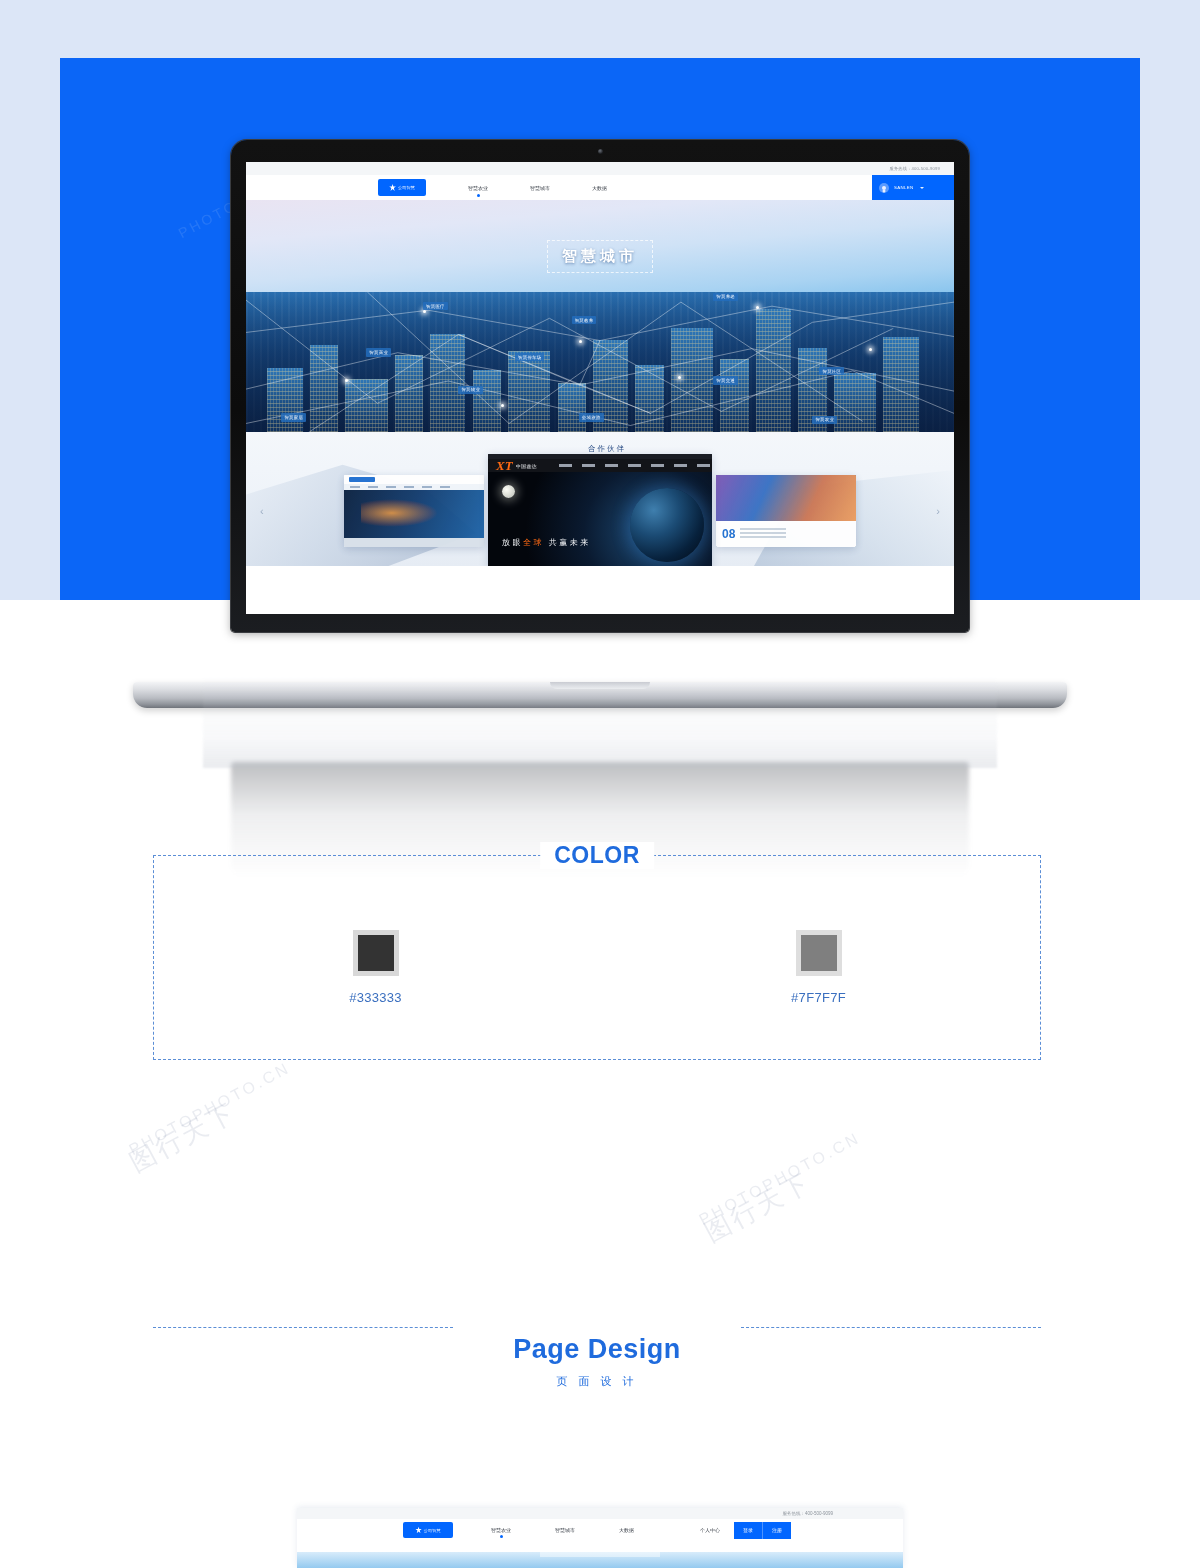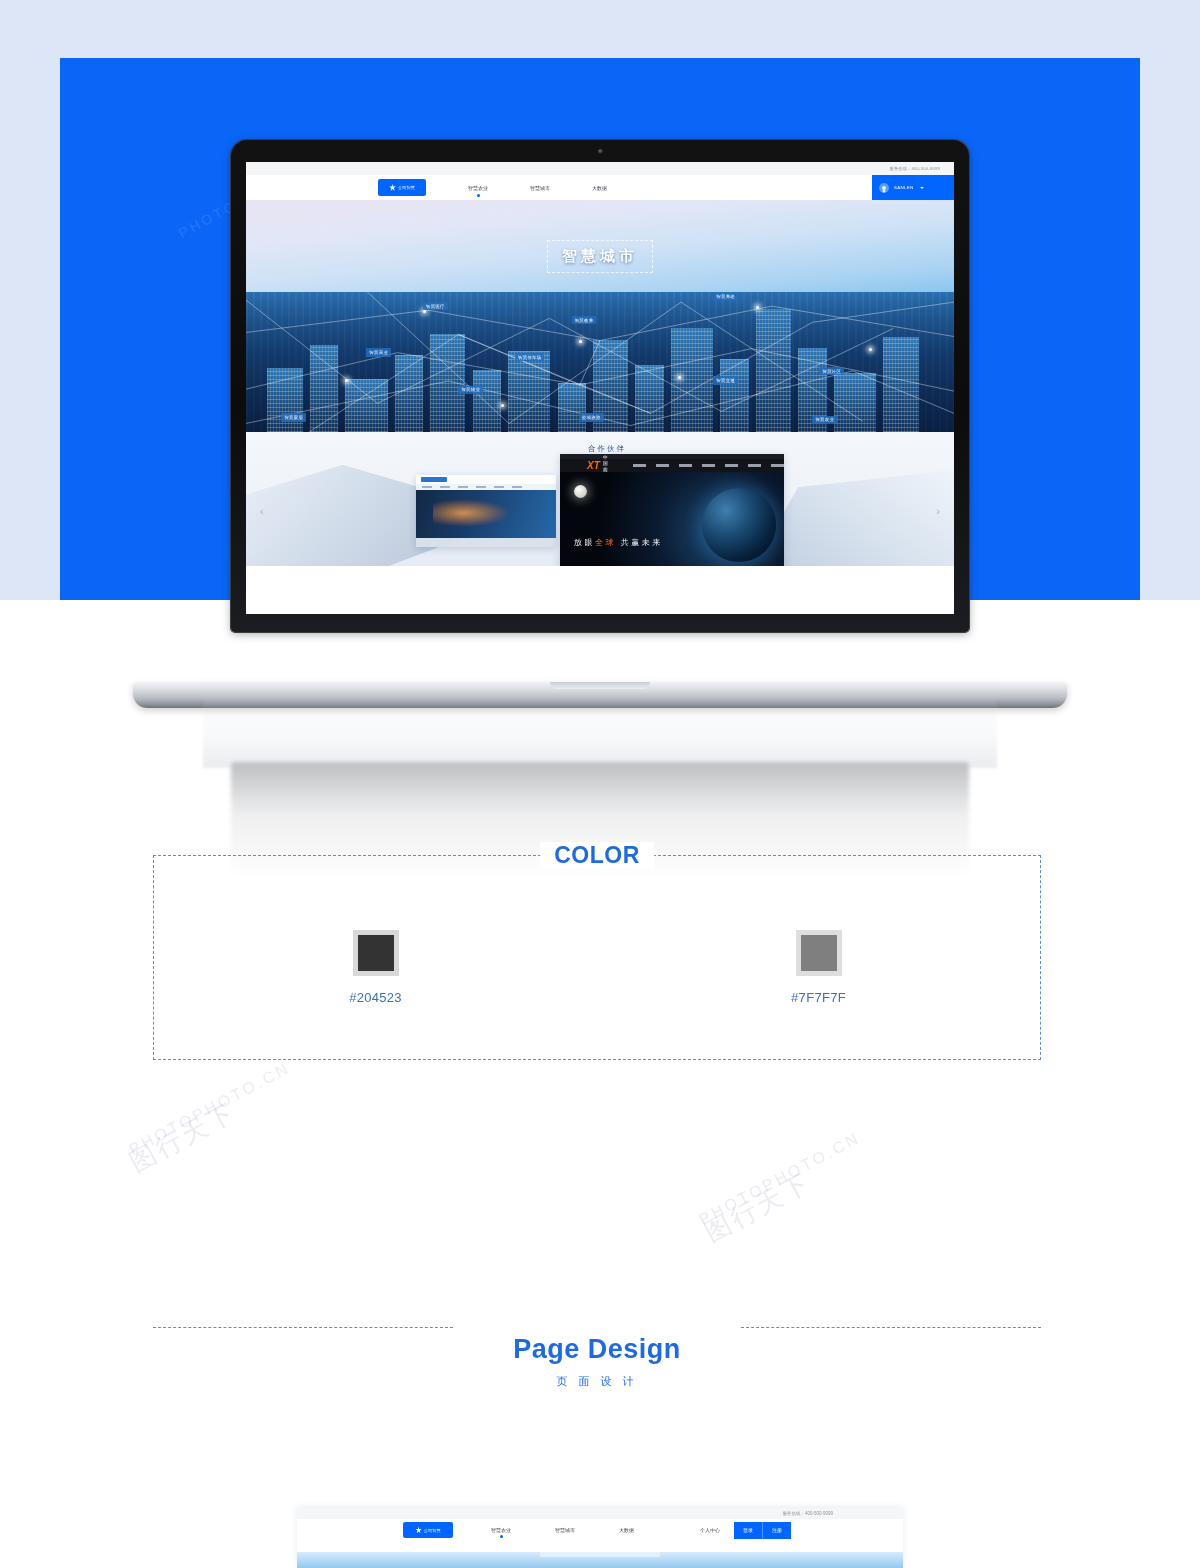--- a/index.html
+++ b/index.html
@@ -140,22 +140,22 @@
   .c-left .tabs i { display:block; width:10px;height:2px;background:#9bb0c9; }
   .c-left .body { position:relative; height:48px;
     background:linear-gradient(110deg,#0b2140,#123a6b 45%,#1d64a8 100%); }
   .c-left .body::after{content:"";position:absolute;left:12%;top:18%;width:55%;height:60%;
     background:radial-gradient(ellipse at 40% 50%, rgba(255,160,60,.8), rgba(255,90,30,.15) 60%, transparent 70%);}
   .c-left .foot { height:9px; background:#d9e1ea; }
   .c-main { background:#05070d; }
   .c-main .topstrip { height:5px; background:#1a1d24; }
   .c-main .nav { height:13px; background:#121419; display:flex; align-items:center; }
   .c-main .nav .brand { margin-left:8px; display:flex; align-items:center; gap:3px; }
-  .c-main .nav .brand .x { font-size:10px; color:#ff6a13; font-weight:bold;
-    font-family:Liberation Sans, sans-serif; font-style:italic;margin-left:19px; }
+  .c-main .nav .brand .x { font-size:13px; color:#ff6a13; font-weight:bold;
+    font-family:Liberation Serif, serif; font-style:italic; }
   .c-main .nav .brand .nm { font-size:5px; color:#f1f3f6; letter-spacing:.4px; }
   .c-main .nav .mn { display:flex; gap:10px; margin-left:22px; }
   .c-main .nav .mn i { display:block; width:13px;height:2.4px;background:#9aa1ad; }
   .c-main .stage { position:relative; height:96px;
     background: radial-gradient(circle at 72% 62%, #1d4a74 0%, #0a1a30 38%, #03060c 72%); }
   .c-main .globe { position:absolute; right:8px; top:16px; width:74px; height:74px;
     border-radius:50%;
     background: radial-gradient(circle at 32% 30%, #3f7fae 0%, #1b4b74 35%, #07213c 68%, #020812 100%);
     box-shadow: 0 0 16px 4px rgba(60,140,220,.32); }
   .c-main .moon { position:absolute; left:14px; top:13px; width:13px;height:13px;
@@ -396,20 +396,31 @@
                       <i></i>
                     </span>
                 </div>
                 <div class="stage">
                   <span class="moon"></span>
                   <span class="globe"></span>
                   <span class="slogan"><span>放眼</span><em>全球</em> <span>共赢未来</span></span>
                 </div>
               </div>
 
+              <div class="card side c-right">
+                <div class="img"></div>
+                <div class="info">
+                  <span class="big">08</span>
+                  <span class="lines">
+                      <i></i>
+                      <i></i>
+                      <i></i>
+                    </span>
+                </div>
+              </div>
 
               <span class="arrow r">›</span>
             </div>
           </div>
 
         </div>
       </div>
     </div>
 
     <div class="base">
@@ -424,21 +435,21 @@
   <div class="wm wm-dark" style="left:125px; top:1120px; font-size:26px;">图行天下</div>
 
   <div class="color-box">
     <div class="color-title">COLOR</div>
 
     <div class="swatches">
       <div class="sw-cell">
         <div class="sw-frame" id="f1" style="background: rgb(216, 216, 216);">
           <div class="sw-chip" id="c1" style="background: rgb(51, 51, 51);"></div>
         </div>
-        <div class="sw-label">#204523</div>
+        <div class="sw-label">#333333</div>
       </div>
       <div class="sw-cell">
         <div class="sw-frame" id="f3" style="background: rgb(222, 222, 222);">
           <div class="sw-chip" id="c3" style="background: rgb(127, 127, 127);"></div>
         </div>
         <div class="sw-label">#7F7F7F</div>
       </div>
     </div>
   </div>
 

